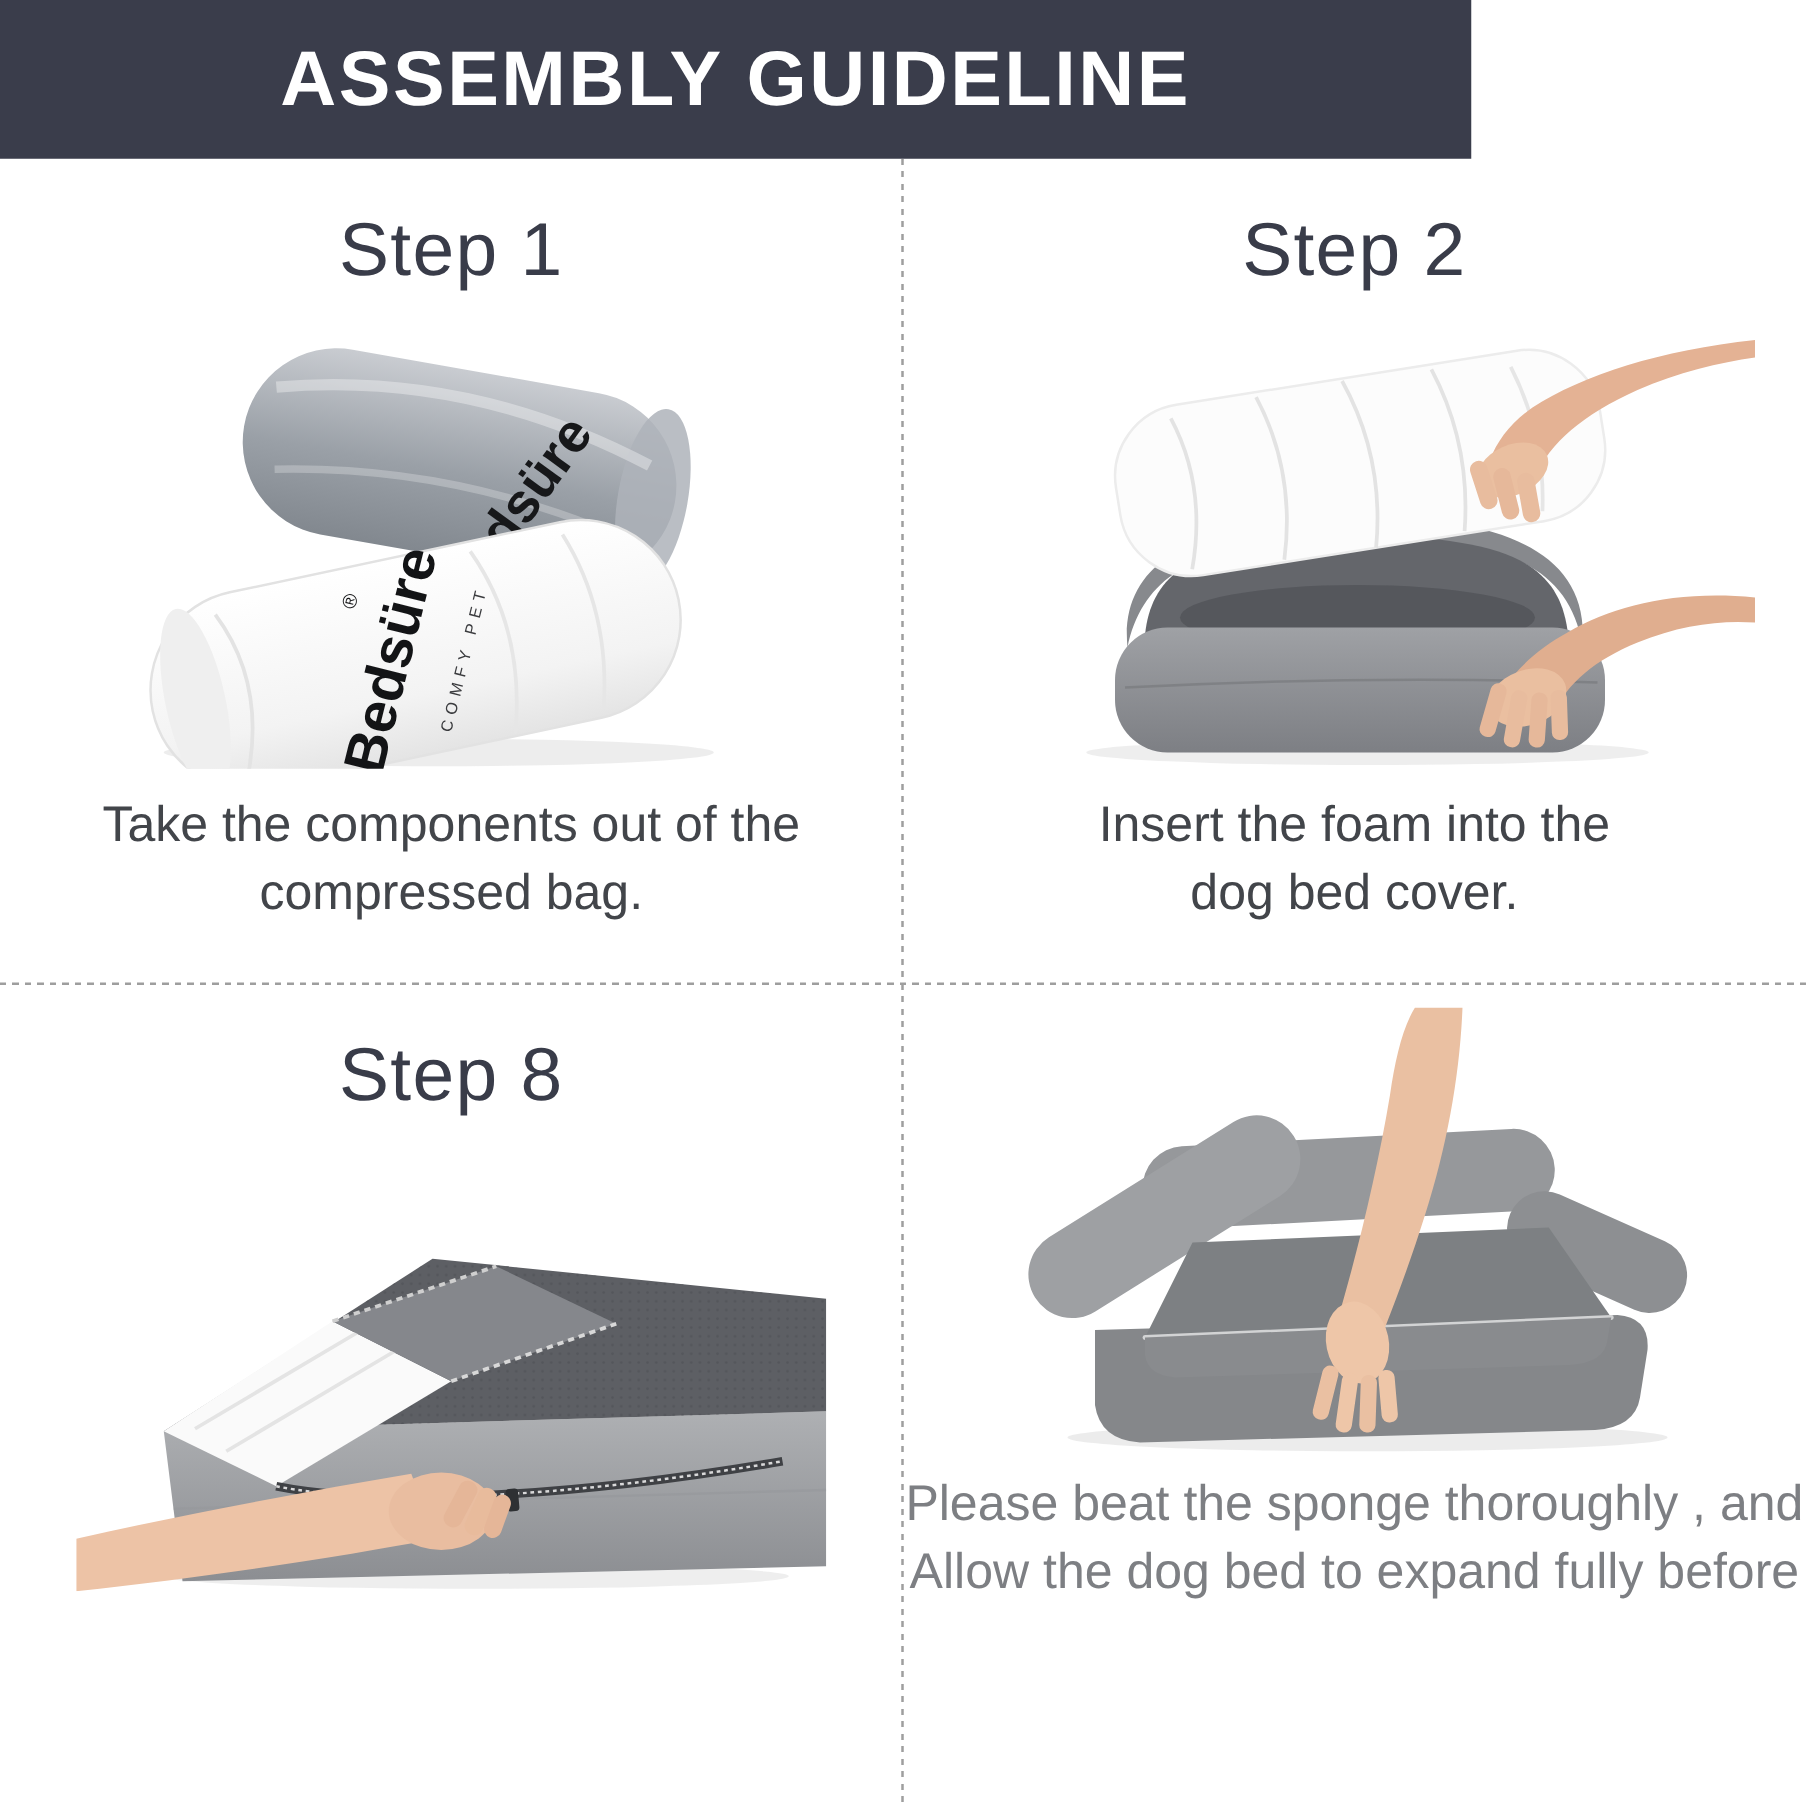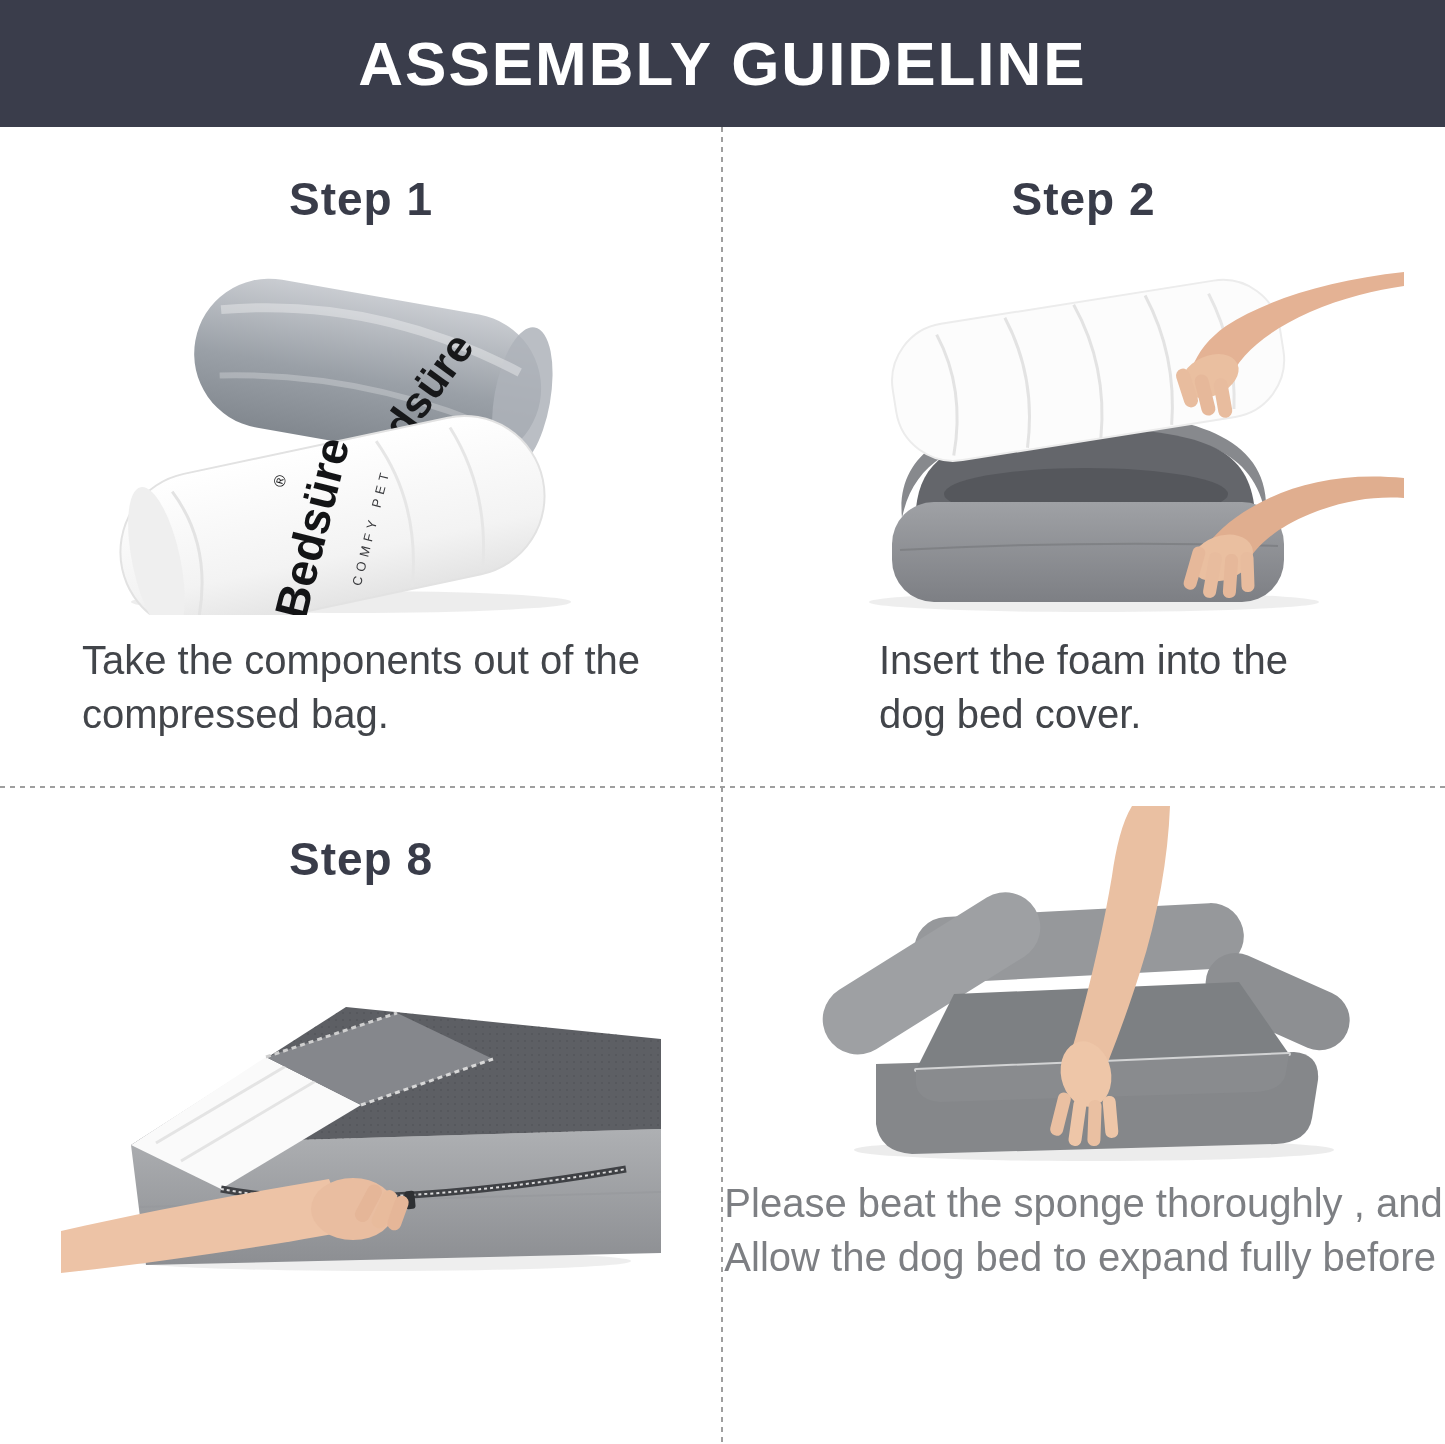--- a/index.html
+++ b/index.html
@@ -4,50 +4,50 @@
 <style>
   html,body{margin:0;padding:0;background:#fff;}
   .page{
     position:relative;
     width:1445px;height:1444px;
     background:var(--page-bg,#fff);
     font-family:"Liberation Sans", sans-serif;
     overflow:hidden;
   }
   .banner{
-    position:absolute;top:0;left:0;width:1445px;height:127px;
+    position:absolute;top:0;left:0;width:1177px;height:127px;
     background:var(--header-bg,#3a3d4b);
     display:flex;align-items:center;justify-content:center;
   }
   .banner h1{
     margin:0;color:var(--header-text,#fff);
     font-size:62px;font-weight:700;letter-spacing:2px;
   }
   .grid{
     position:absolute;top:127px;left:0;
     display:grid;
     grid-template-columns:722px 723px;
     grid-template-rows:660px 657px;
   }
   .panel{
     box-sizing:border-box;
     display:flex;flex-direction:column;align-items:center;
   }
   .step-title{
     margin:38px 0 0;
-    font-size:46px;line-height:69px;font-weight:700;
+    font-size:60px;line-height:69px;font-weight:400;
     color:var(--step-title,#393c49);letter-spacing:1px;
   }
   .photo-box{
     width:650px;height:365px;margin-top:16px;
     display:flex;align-items:center;justify-content:center;
   }
   .photo-box svg{display:block;}
   .caption{
-    margin:18px 0 0;text-align:left;
+    margin:18px 0 0;text-align:center;
     font-size:40px;line-height:54px;font-weight:400;
     color:var(--caption,#42454a);
   }
   .caption .line{display:block;}
   .caption.light{color:var(--caption-light,#7d7f83);margin-top:8px;}
   .divider-v{
     position:absolute;left:721px;top:127px;height:1317px;width:2px;
     background:repeating-linear-gradient(to bottom,var(--divider,#9e9e9e) 0 5px,transparent 5px 10px);
   }
   .divider-h{

